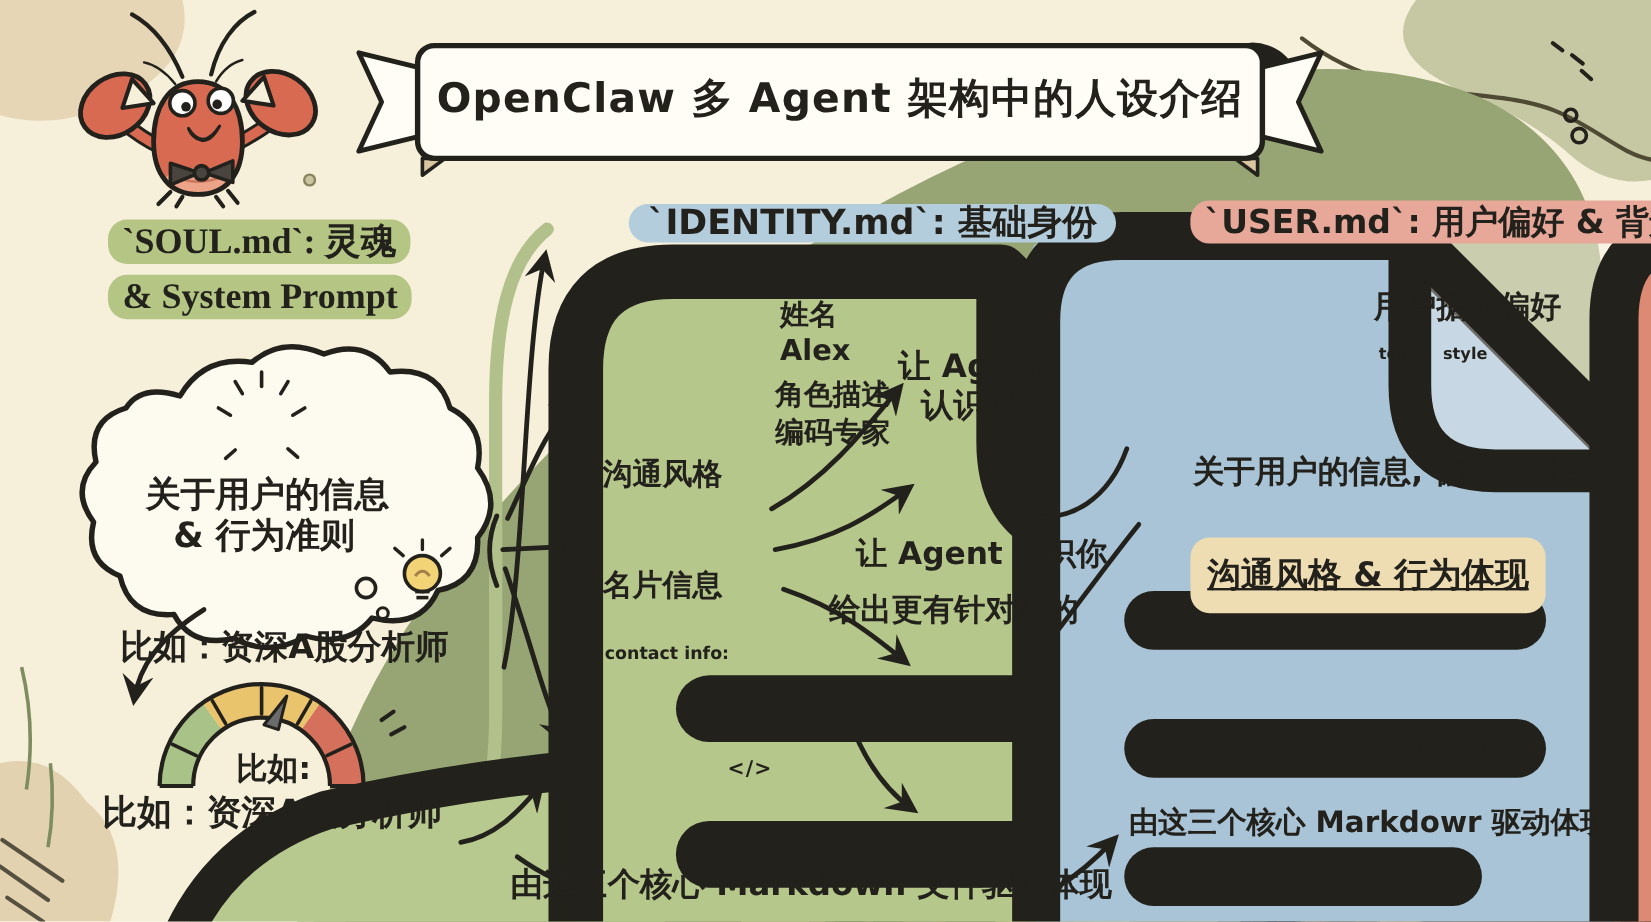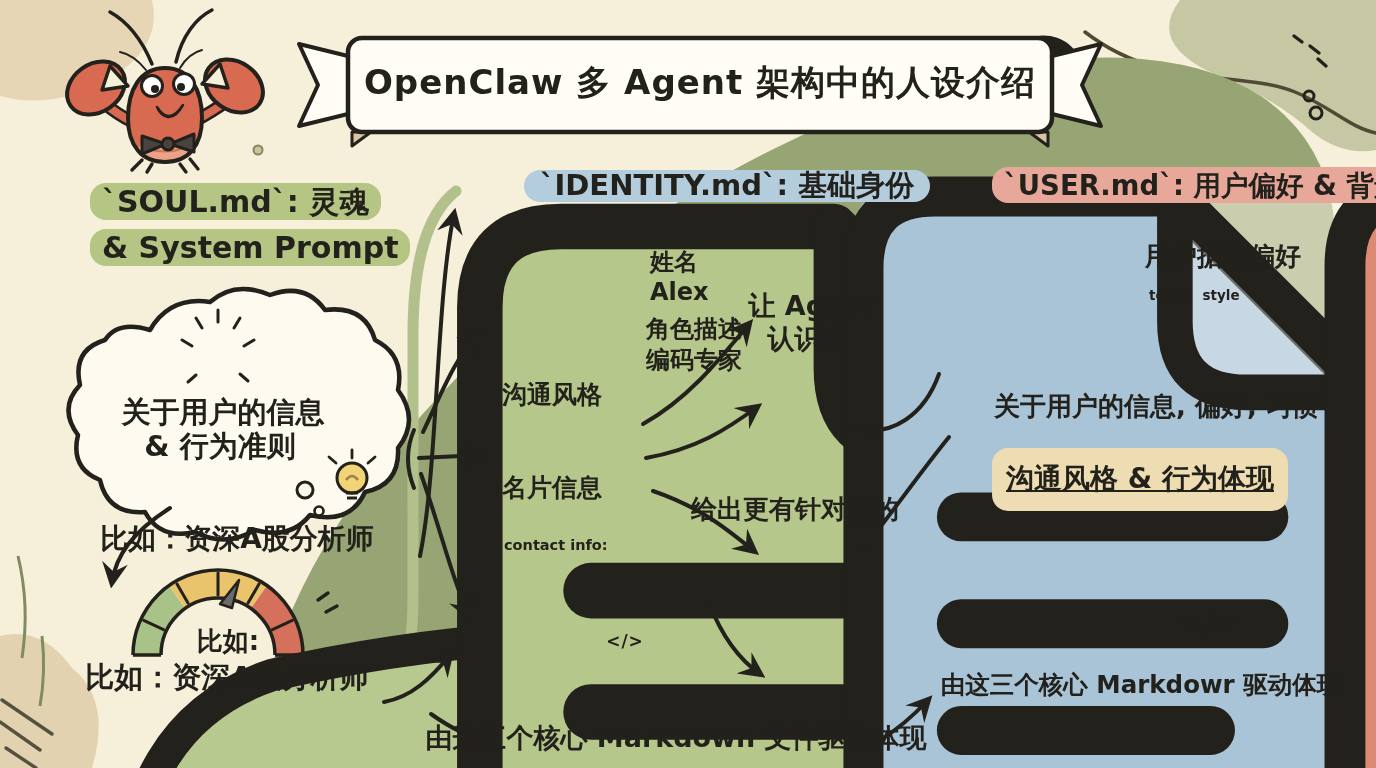--- a/index.html
+++ b/index.html
@@ -3,21 +3,21 @@
 <meta charset="utf-8">
 <style>
   html,body{margin:0;padding:0;}
   body{font-family:"DejaVu Sans","Liberation Sans",sans-serif;}
   #canvas{position:relative;width:1376px;height:768px;overflow:hidden;
     background:var(--c-background,#f6efda);}
   #art{position:absolute;left:0;top:0;}
   .t{position:absolute;font-weight:700;color:var(--c-ink,#23211c);white-space:nowrap;line-height:1.1;}
   .c{transform:translateX(-50%);}
   .pill{display:inline-block;border-radius:16px;padding:2px 12px;}
-  .pill-soul{background:var(--c-soul-green,#b4c584);}
+  .pill-soul{background:var(--c-soul-green,#b4c584);font-family:Liberation Serif, serif;}
   .pill-id{background:var(--c-identity-blue,#b3cddd);border-radius:22px;padding:0 16px;}
   .pill-user{background:var(--c-user-pill,#e7a89a);padding:3px 12px;}
   .pill-style{background:var(--c-style-tan,#eedcb2);padding:16px 14px;text-decoration:underline;}
 </style>
 </head>
 <body>
 
 <div id="canvas">
 
 <svg id="art" width="1376" height="768" viewBox="0 0 1376 768">
@@ -474,28 +474,29 @@
 <div class="t" style="left:650px;top:249px;font-size:24px">姓名</div>
 <div class="t" style="left:650px;top:279px;font-size:24px">Alex</div>
 <div class="t" style="left:646px;top:316px;font-size:24px">角色描述</div>
 <div class="t" style="left:646px;top:347px;font-size:24px">编码专家</div>
 <div class="t" style="left:502px;top:381px;font-size:25px">沟通风格</div>
 <div class="t" style="left:502px;top:474px;font-size:25px">名片信息</div>
 <div class="t" style="left:504px;top:538px;font-size:14.5px">contact info:</div>
 
 <div class="t c" style="left:812px;top:291px;font-size:27px">让 Agent</div>
 <div class="t c" style="left:808px;top:324px;font-size:27px">认识你</div>
+<div class="t c" style="left:818px;top:448px;font-size:26px">让 Agent 认识你</div>
 <div class="t c" style="left:795px;top:495px;font-size:26px">给出更有针对性的</div>
 <div class="t c" style="left:676px;top:723px;font-size:27px">由这三个核心 Markdown 文件驱动体现</div>
 
 <div class="t" style="left:992px;top:167px;font-size:27.5px"><span class="pill pill-user">`USER.md`: 用户偏好 &amp; 背景</span></div>
 <div class="t c" style="left:1223px;top:242px;font-size:26px">用户据好偏好</div>
 <div class="t c" style="left:1168px;top:288px;font-size:13.5px">topic</div>
 <div class="t c" style="left:1221px;top:288px;font-size:13.5px">style</div>
-<div class="t c" style="left:1156px;top:392px;font-size:26px">关于用户的信息, 偏好, 习惯</div>
+<div class="t c" style="left:1156px;top:380px;font-size:26px">关于用户的信息, 偏好, 习惯</div>
 
 <div class="t c" style="left:1140px;top:448px;font-size:28px"><span class="pill pill-style">沟通风格 &amp; 行为体现</span></div>
 <div class="t c" style="left:1141px;top:672px;font-size:24.5px">由这三个核心 Markdowr 驱动体现</div>
 
 <div class="t c" style="left:625px;top:632px;font-size:17px;letter-spacing:1px">&lt;/&gt;</div>
 <div class="t c" style="left:1211px;top:608px;font-size:28px;letter-spacing:2px">&lt;/&gt;</div>
 
 </div>
 
 </body></html>

